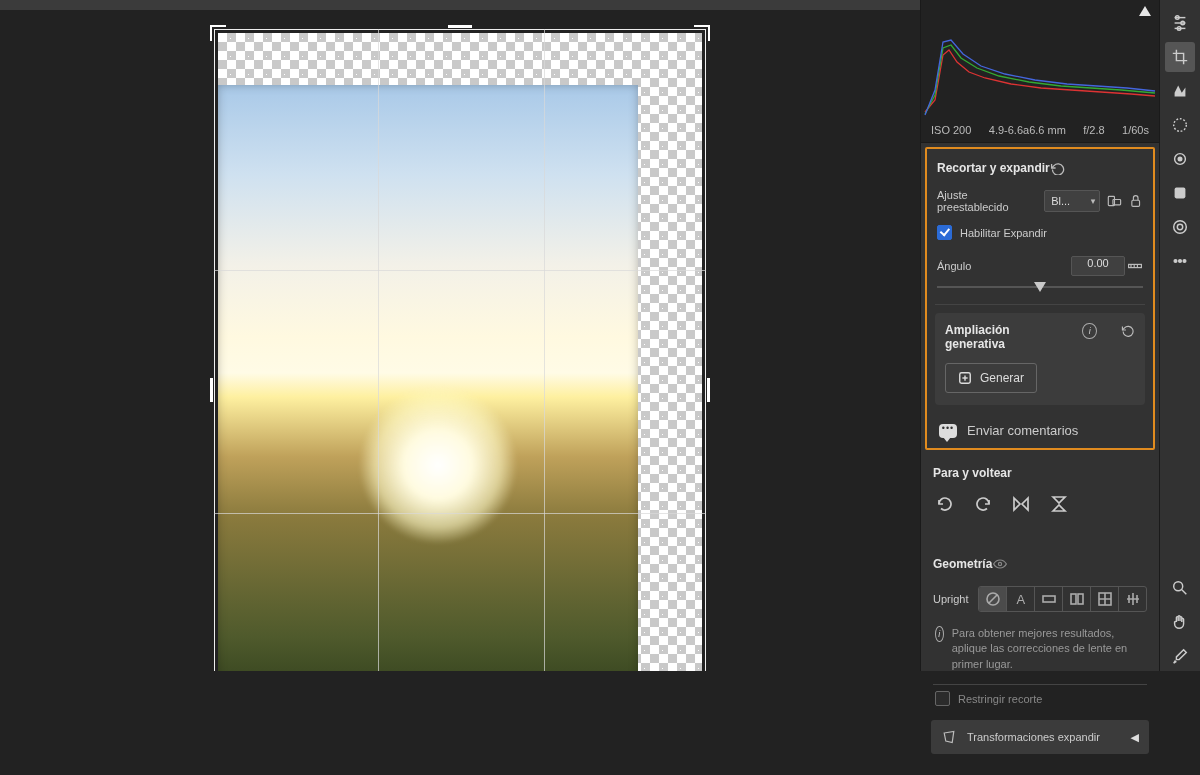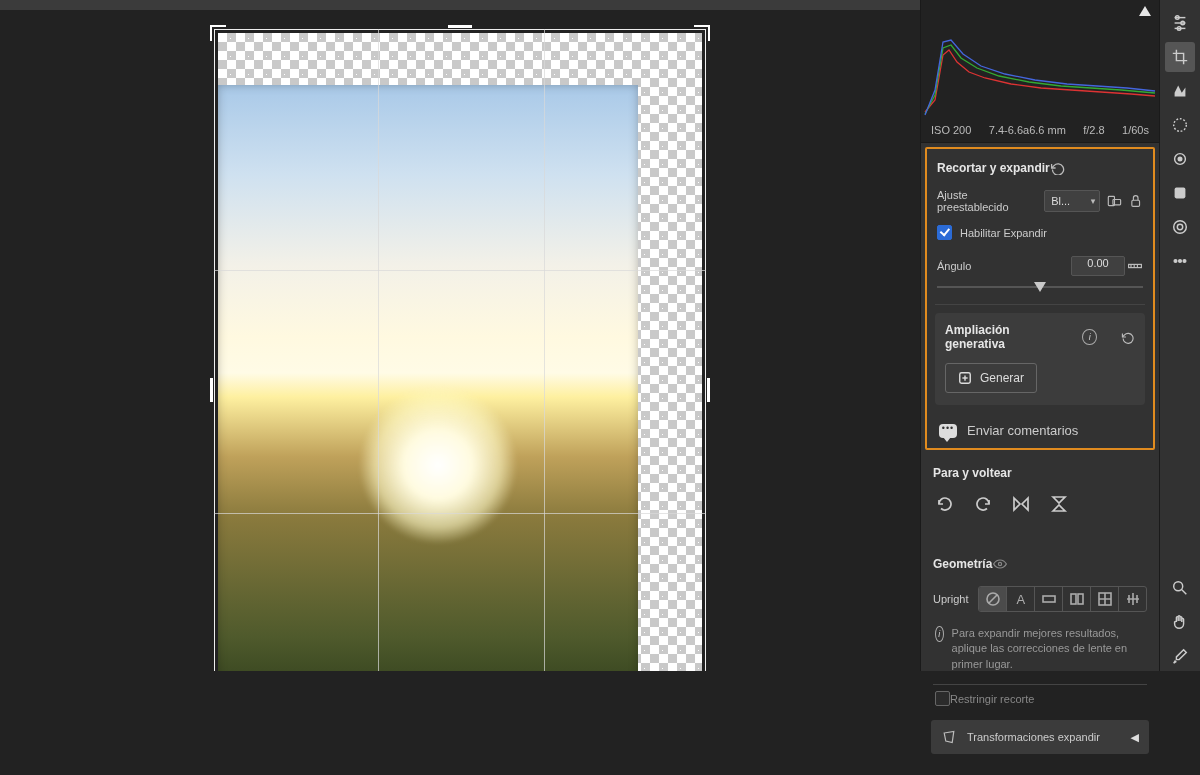--- a/index.html
+++ b/index.html
@@ -69,21 +69,21 @@
   .grey-icn{width:16px;height:16px;stroke:#bbb;fill:none;stroke-width:1.5}
   .angle-row{display:flex;align-items:center;justify-content:space-between;padding:10px 8px 0}
   .num-input{background:#404040;border:1px solid #555;color:#ddd;font-size:11px;width:52px;height:18px;text-align:center;border-radius:2px}
   .slider{position:relative;height:14px;margin:4px 8px 10px}
   .slider-track{position:absolute;left:0;right:0;top:50%;height:2px;background:#555;transform:translateY(-50%)}
   .slider-thumb{position:absolute;left:50%;top:50%;width:0;height:0;transform:translate(-50%,-50%);
      border-left:6px solid transparent;border-right:6px solid transparent;border-top:10px solid #c9c9c9}
   .divider{height:1px;background:#444;margin:4px 6px}
 
   .gen-panel{background:#3c3c3c;border-radius:4px;margin:8px 6px 10px;padding:10px 10px 12px}
-  .gen-hdr{display:flex;align-items:center;gap:24px}
+  .gen-hdr{display:flex;gap:24px}
   .gen-hdr .title{color:#e6e6e6;font-weight:600;font-size:12px}
   .info-icn{width:14px;height:14px;border:1px solid #aaa;border-radius:50%;display:inline-flex;align-items:center;justify-content:center;font-size:9px;font-style:italic;color:#ccc}
   .gen-hdr .reset-icn{margin-left:auto}
   .gen-btn{display:inline-flex;align-items:center;gap:8px;border:1px solid #666;border-radius:3px;padding:7px 12px;margin-top:12px;color:#ddd;font-size:12px}
   .gen-btn svg{width:14px;height:14px;stroke:#ddd;fill:none;stroke-width:1.6}
   .feedback{display:flex;align-items:center;gap:10px;padding:8px 10px 4px;font-size:13px;color:#ccc}
   .bubble{width:18px;height:14px;border-radius:4px;background:#ddd;position:relative}
   .bubble::after{content:"";position:absolute;left:4px;bottom:-4px;border-left:4px solid transparent;border-right:4px solid transparent;border-top:5px solid #ddd}
   .bubble::before{content:"•••";position:absolute;left:0;right:0;top:-1px;text-align:center;color:#333;font-size:9px;letter-spacing:1px}
 
@@ -95,21 +95,21 @@
 
   .geom .panel-hdr{padding:12px 12px 10px}
   .eye{width:16px;height:16px;stroke:#888;fill:none;stroke-width:1.5}
   .upright-row{display:flex;align-items:center;gap:10px;padding:4px 12px 10px}
   .upright-group{display:flex;border:1px solid #555;border-radius:3px;overflow:hidden}
   .ubtn{width:28px;height:24px;display:flex;align-items:center;justify-content:center;border-right:1px solid #555;color:#aaa}
   .ubtn:last-child{border-right:none}
   .ubtn.sel{background:#4b4b4b}
   .ubtn svg{width:16px;height:16px;stroke:#aaa;fill:none;stroke-width:1.6}
   .hint{display:flex;gap:8px;padding:4px 14px 12px;color:#999;font-size:11px;line-height:1.4}
-  .restrict-row{display:flex;align-items:center;padding:6px 14px 10px}
+  .restrict-row{display:flex;align-items:center;gap:8px;padding:6px 14px 10px}
   .restrict-row .chk{border-color:#666}
   .manual-row{display:flex;align-items:center;gap:10px;background:#3b3b3b;margin:4px 10px 10px;padding:9px 10px;border-radius:3px;font-size:11px;color:#ccc}
   .manual-row .tri{margin-left:auto;color:#ddd}
 </style>
 </head>
 <body>
 
 <div class="app">
   <div class="canvas-area">
     <div class="topbar"></div>
@@ -138,21 +138,21 @@
     <div class="histogram">
       <div class="clip-ind"></div>
       <svg class="histo-svg" viewBox="0 0 238 120" preserveAspectRatio="none">
         <polyline fill="none" stroke="#d33" stroke-width="1.3" points="4,112 14,100 22,55 28,50 36,62 48,72 64,78 90,84 120,88 150,90 180,92 210,94 234,96"></polyline>
         <polyline fill="none" stroke="#3a3" stroke-width="1.3" points="4,114 14,95 22,48 30,45 40,58 56,68 78,76 108,82 140,86 170,88 200,90 234,93"></polyline>
         <polyline fill="none" stroke="#46d" stroke-width="1.3" points="4,115 14,90 22,42 30,40 42,54 60,66 84,74 114,80 146,84 176,86 206,88 234,91"></polyline>
       </svg>
     </div>
     <div class="meta-row">
       <span>ISO 200</span>
-      <span>7.4-6.6a6.6 mm</span>
+      <span>4.9-6.6a6.6 mm</span>
       <span>f/2.8</span>
       <span>1/60s</span>
     </div>
 
     <div class="highlight-box">
       <div class="panel-hdr">
         <span>Recortar y expandir</span>
         <svg class="reset-icn" viewBox="0 0 20 16">
             <path d="M3 10a7 7 0 1 0 2-5L2 8"></path>
             <polyline points="2,3 2,8 7,8"></polyline>
@@ -286,21 +286,21 @@
                 <line x1="8" y1="2" x2="8" y2="14"></line>
                 <line x1="2" y1="8" x2="14" y2="8"></line>
                 <line x1="4" y1="4" x2="4" y2="12"></line>
                 <line x1="12" y1="4" x2="12" y2="12"></line>
               </svg>
             </span>
         </div>
       </div>
       <div class="hint">
         <span class="info-icn">i</span>
-        <span>Para expandir mejores resultados, aplique las correcciones de lente en primer lugar.</span>
+        <span>Para obtener mejores resultados, aplique las correcciones de lente en primer lugar.</span>
       </div>
       <div class="divider" style="margin:0 12px"></div>
       <div class="restrict-row">
         <span class="chk"></span>
         <span class="label" style="color:#888">Restringir recorte</span>
       </div>
       <div class="manual-row">
         <svg class="grey-icn" viewBox="0 0 20 20">
             <polygon points="4,5 16,3 14,17 6,15"></polygon>
           </svg>

